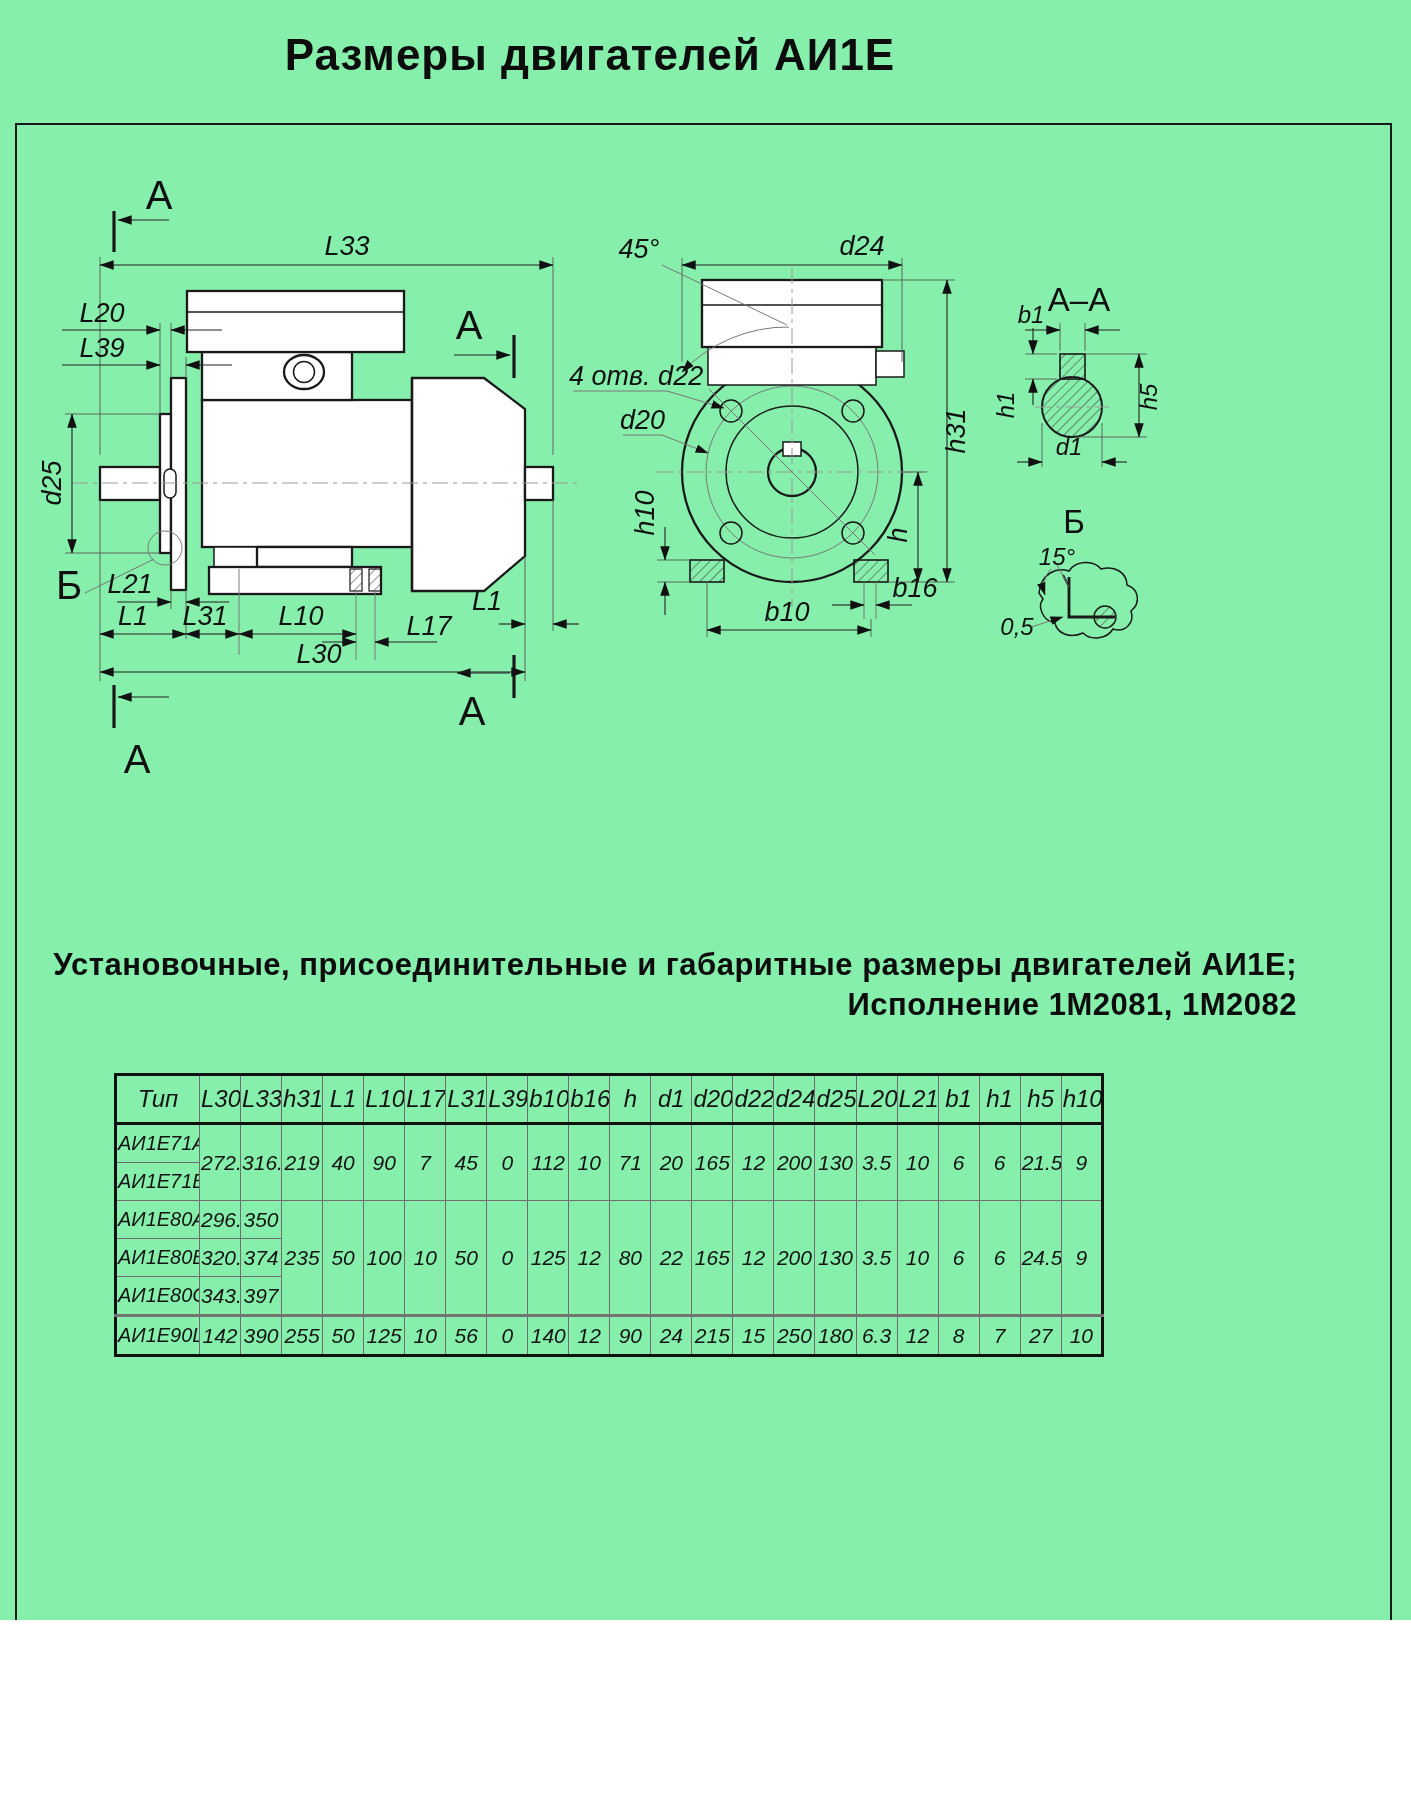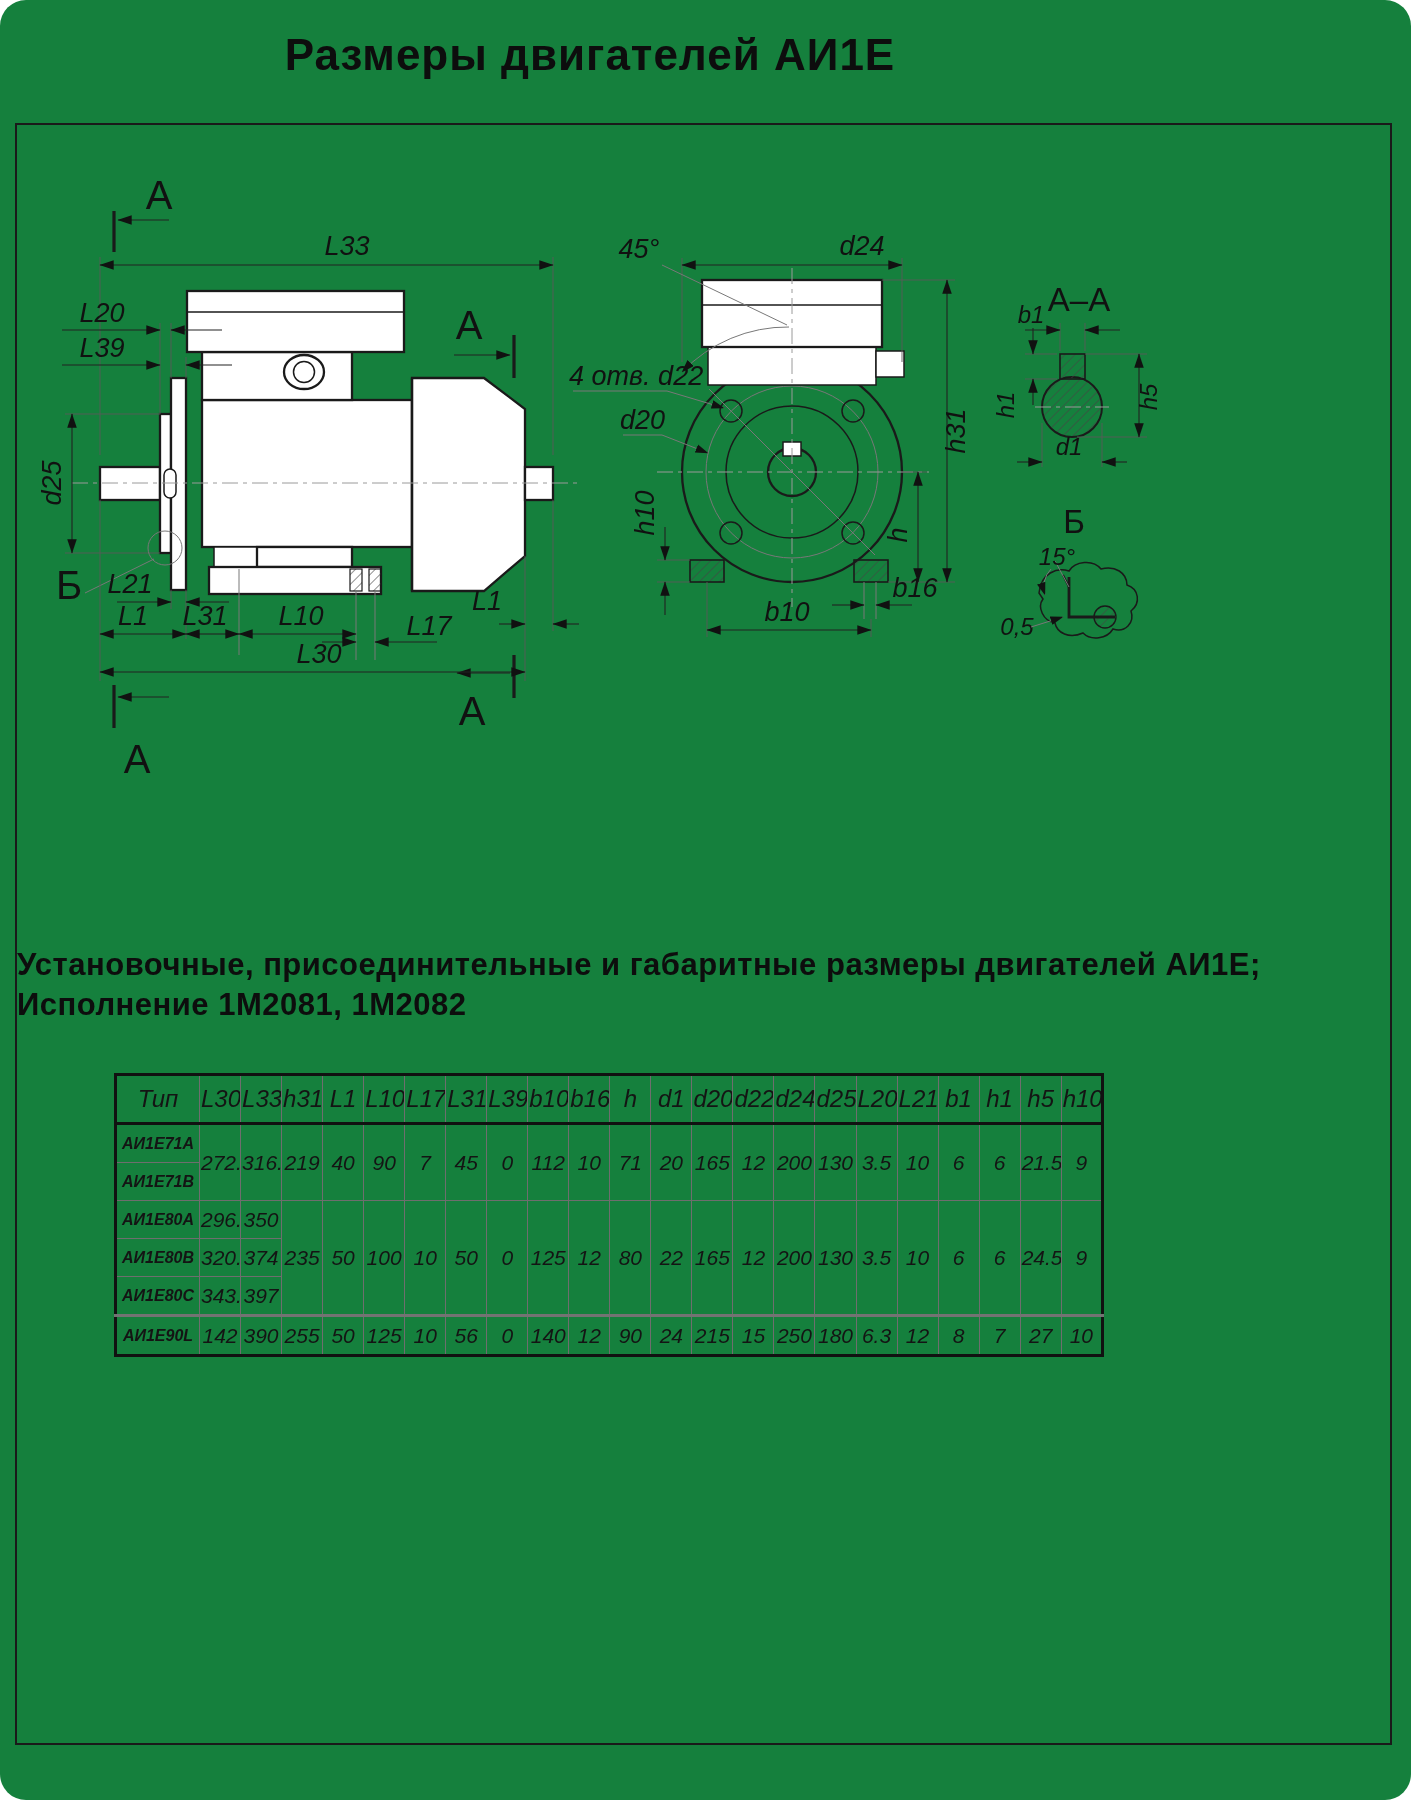--- a/index.html
+++ b/index.html
@@ -1,34 +1,34 @@
 <!DOCTYPE html>
 <html><head>
 <meta charset="utf-8">
 <style>
   html,body{margin:0;padding:0;background:#fff;}
-  .page{position:relative;width:1411px;height:1800px;background:#15803d;overflow:hidden;
-        font-family:"Liberation Sans",sans-serif;color:#111;border-radius:26px;}
+  .page{position:relative;width:1411px;height:1620px;background:#86efac;overflow:hidden;
+        font-family:"Liberation Sans",sans-serif;color:#111;}
   .title{position:absolute;left:0;top:30px;width:1180px;text-align:center;
          font-size:44px;font-weight:600;letter-spacing:1px;color:#0d0d0d;}
   .frame{position:absolute;left:15px;top:123px;width:1377px;height:1622px;
          border:2.5px solid #1a1a1a;box-sizing:border-box;}
   .dwg{position:absolute;left:0;top:0;}
-  .subtitle{position:absolute;left:0;width:1280px;text-align:left;
+  .subtitle{position:absolute;left:0;width:1280px;text-align:right;
             font-size:31px;font-weight:600;letter-spacing:.5px;color:#0d0d0d;}
   .sub1{top:822px;}
   .sub2{top:862px;}
   .tablewrap{position:absolute;left:97px;top:948px;}
   table.dims{border-collapse:collapse;table-layout:fixed;width:990px;border:3px solid #111;}
   table.dims td{border:1px solid #6e6e6e;text-align:center;vertical-align:middle;
                 font:italic 21px "Liberation Sans",sans-serif;color:#141414;
                 height:37px;padding:0 1px;overflow:hidden;}
   table.dims tr.hdr td{height:46px;border-bottom:3px solid #111;font-size:24px;text-align:center;}
   table.dims tr.last td{border-top:3px solid #737373;}
-  table.dims td.typ{font-size:16px;font-weight:bold;}
+  table.dims td.typ{font-size:20px;}
   
   .s2{stroke:#1a1a1a;stroke-width:2.3;fill:none;stroke-linejoin:miter;}
   .s1{stroke:#1a1a1a;stroke-width:1.5;fill:none;}
   .fw{fill:#fff;stroke:#1a1a1a;stroke-width:2.3;}
   .fw1{fill:#fff;stroke:#1a1a1a;stroke-width:1.5;}
   .dl{stroke:#222;stroke-width:1.1;fill:none;}
   .xl{stroke:#5a5a5a;stroke-width:.9;fill:none;}
   .cl{stroke:#9a9a9a;stroke-width:1;stroke-dasharray:16 5 4 5;fill:none;}
   .thin{stroke:#787878;stroke-width:1;fill:none;}
   .bar{stroke:#1a1a1a;stroke-width:3.2;fill:none;}

